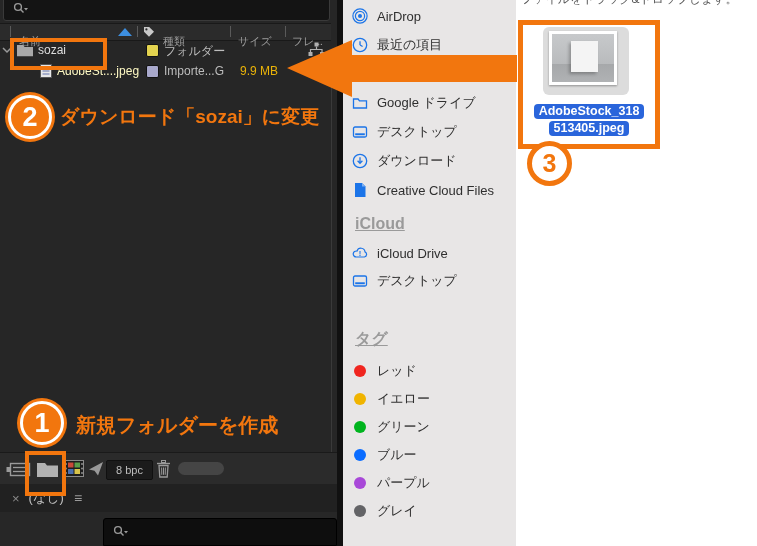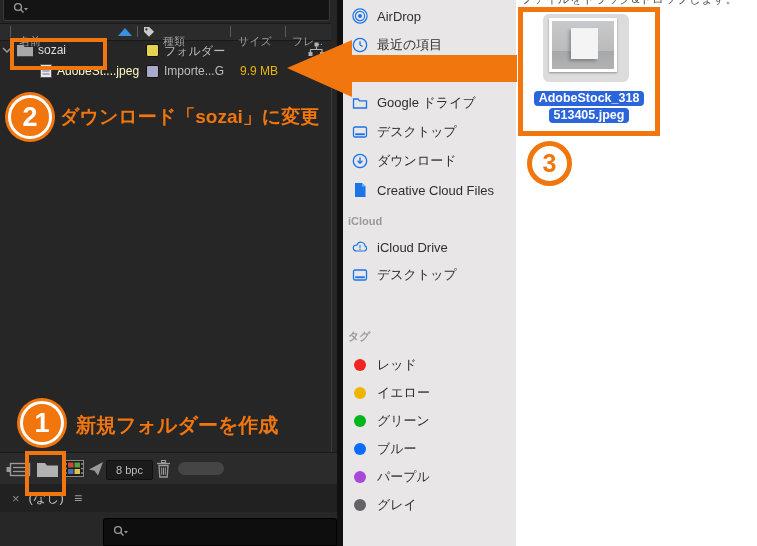--- a/index.html
+++ b/index.html
@@ -28,28 +28,28 @@
   .ae-search-bottom{position:absolute;left:103px;top:6px;width:234px;height:28px;background:#0e0e0e;
                     border:1px solid #000;border-radius:3px 3px 0 0;display:flex;align-items:center;padding-left:8px;box-sizing:border-box;}
 
   
   .finder-sidebar{left:343px;top:0;width:202px;height:546px;background:#E8E6E6;}
   .sb-group{position:absolute;left:0;width:173px;}
   .sb-row{display:flex;align-items:center;gap:9px;height:16px;margin:0 0 13px 9px;}
   .sb-row2{margin-bottom:12px;}
   .sb-row3{margin-bottom:12px;}
   .sb-label{font-size:13px;color:#2f2f2f;white-space:nowrap;}
-  .sb-header{font-size:11px;font-weight:bold;color:#9a9a9a;margin-left:5px;}
+  .sb-header{font-size:16px;font-weight:bold;color:#9a9a9a;margin-left:12px;text-decoration:underline;}
   .tag-dot{width:12px;height:12px;border-radius:50%;flex:0 0 auto;margin:0 2px;}
   .icon16{width:16px;height:16px;flex:0 0 auto;}
 
   
   .content-area{left:516px;top:0;width:241px;height:546px;background:#fff;}
   .partial-caption{position:absolute;left:5px;top:-9px;font-size:12px;color:#5a5a5a;white-space:nowrap;}
-  .file-card-box{position:absolute;left:2px;top:7px;width:132px;height:119px;border:5px solid #F2760E;box-sizing:content-box;}
+  .file-card-box{position:absolute;left:2px;top:20px;width:132px;height:119px;border:5px solid #F2760E;box-sizing:content-box;}
   .thumb-sel{position:absolute;left:20px;top:2px;width:86px;height:68px;background:#DCDCDC;border-radius:6px;}
   .thumb-photo{position:absolute;left:9px;top:6px;width:68px;height:54px;background:#fff;box-shadow:0 1px 2px rgba(0,0,0,.35);padding:3px;box-sizing:border-box;}
   .thumb-img{width:100%;height:100%;background:linear-gradient(#c7c9cb 0%,#b9bbbd 62%,#a6a8aa 63%,#b0b2b4 100%);position:relative;}
   .thumb-square{position:absolute;left:19px;top:7px;width:27px;height:31px;background:#f4f4f4;box-shadow:-2px 2px 3px rgba(0,0,0,.25);}
   .fname{position:absolute;left:0;width:132px;text-align:center;}
   .fname-pill{display:inline-block;background:#2A65DB;color:#fff;font-size:12.5px;font-weight:bold;
               line-height:15px;padding:0 5px;border-radius:4px;white-space:nowrap;}
 
   
   .step-circle{position:absolute;width:44px;height:44px;border-radius:50%;background:#F2760E;color:#fff;

